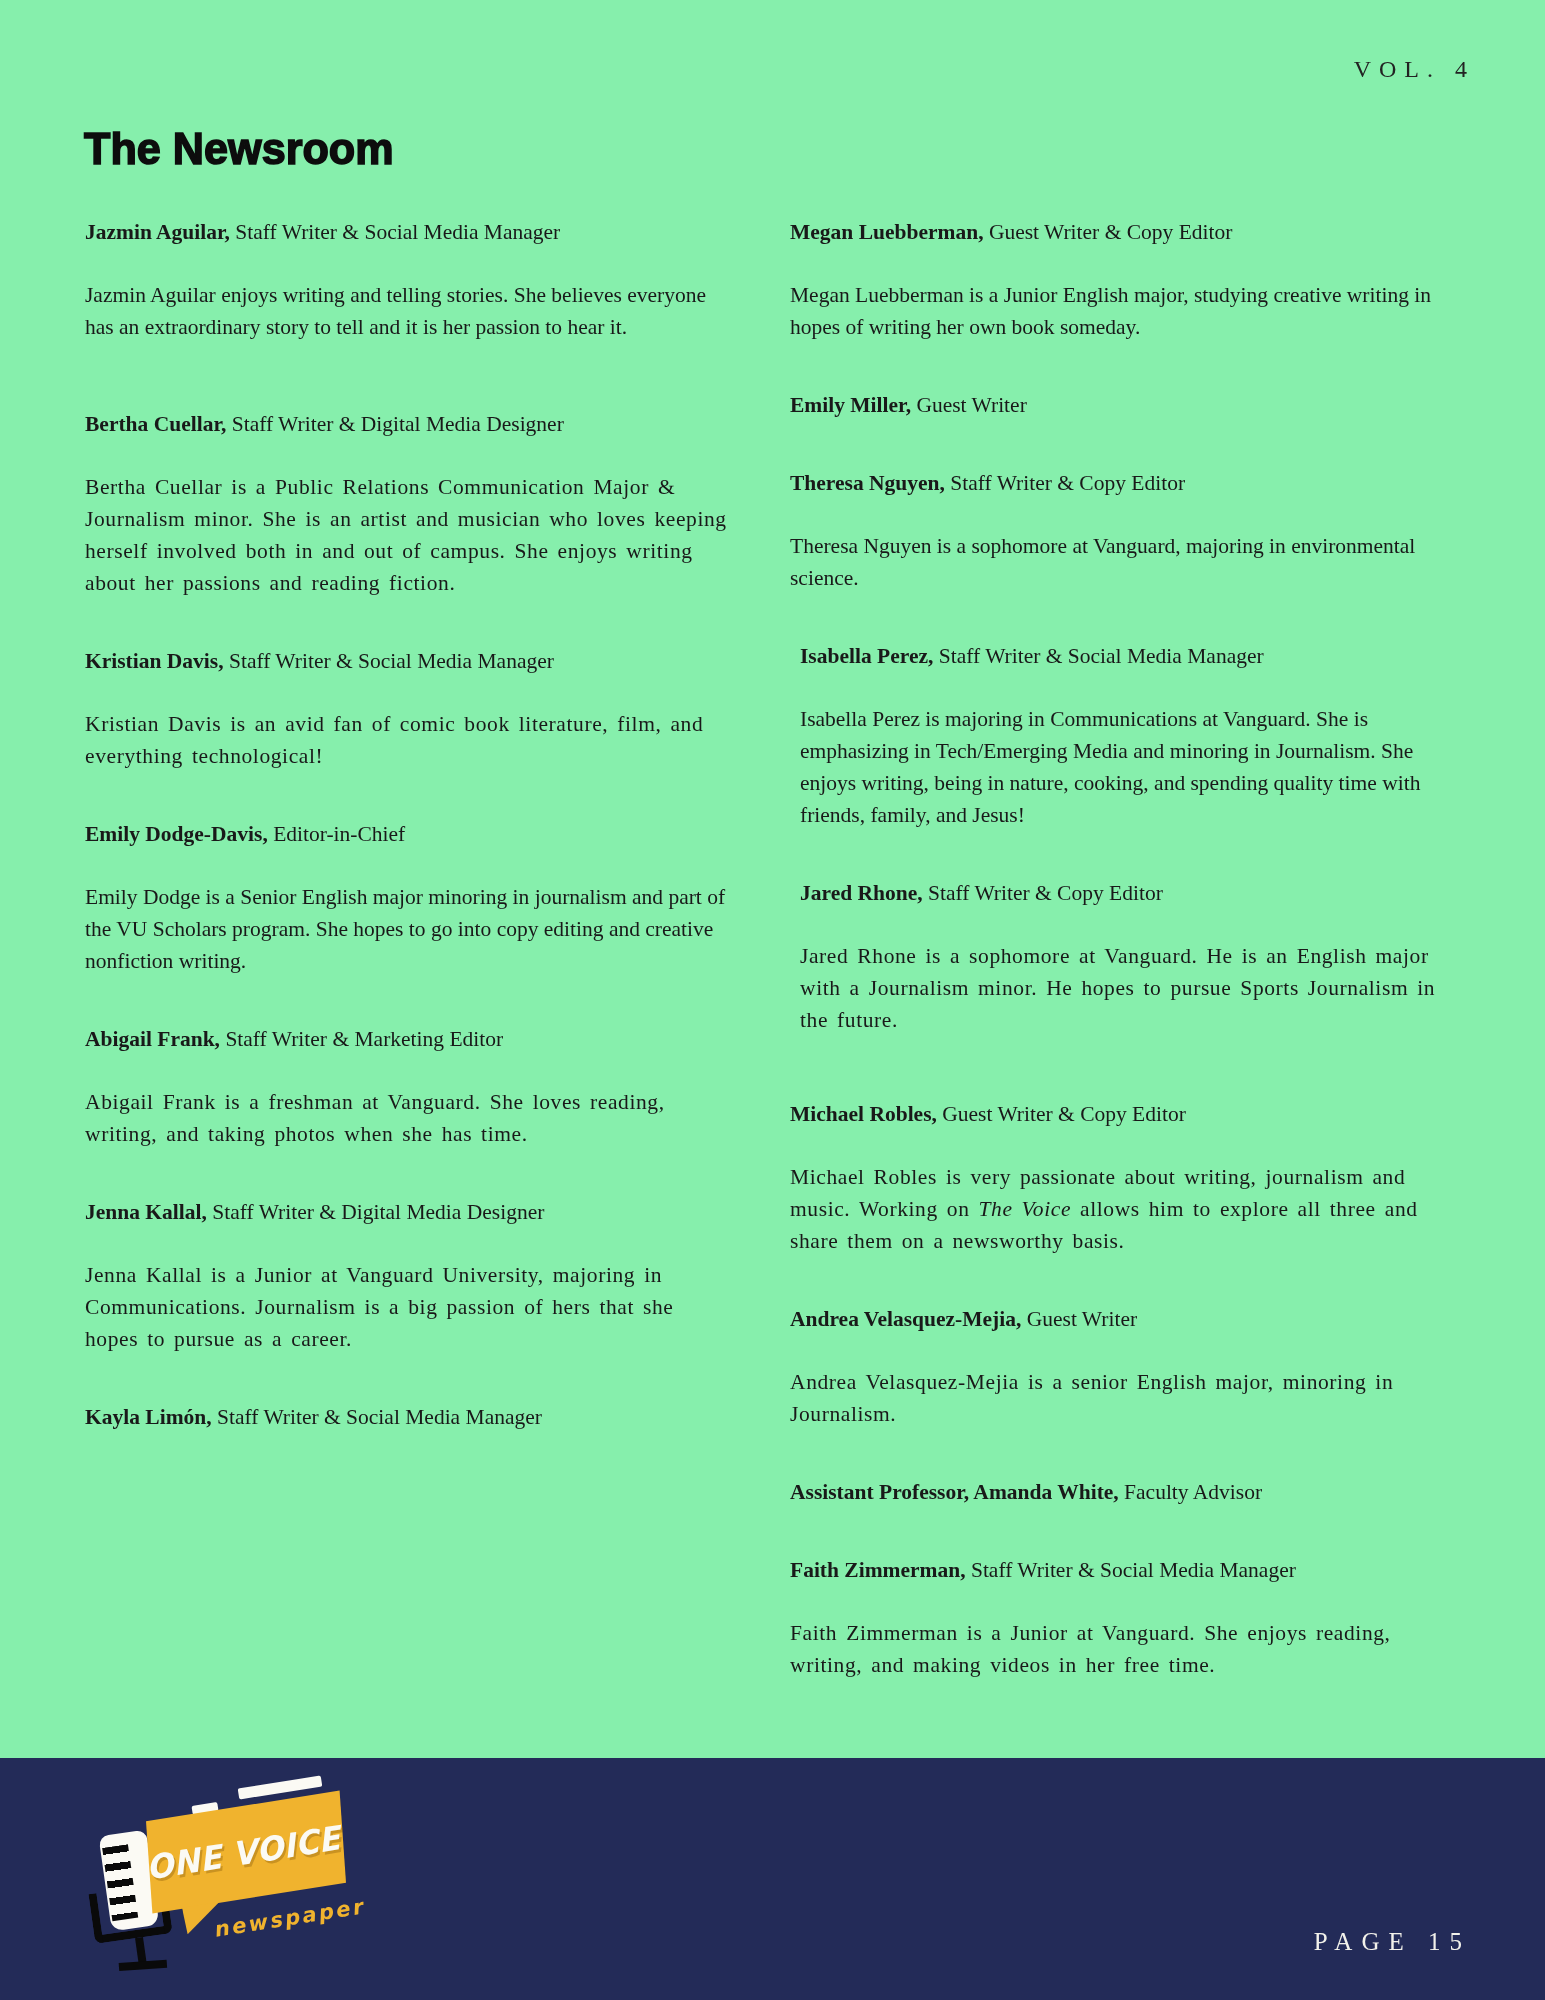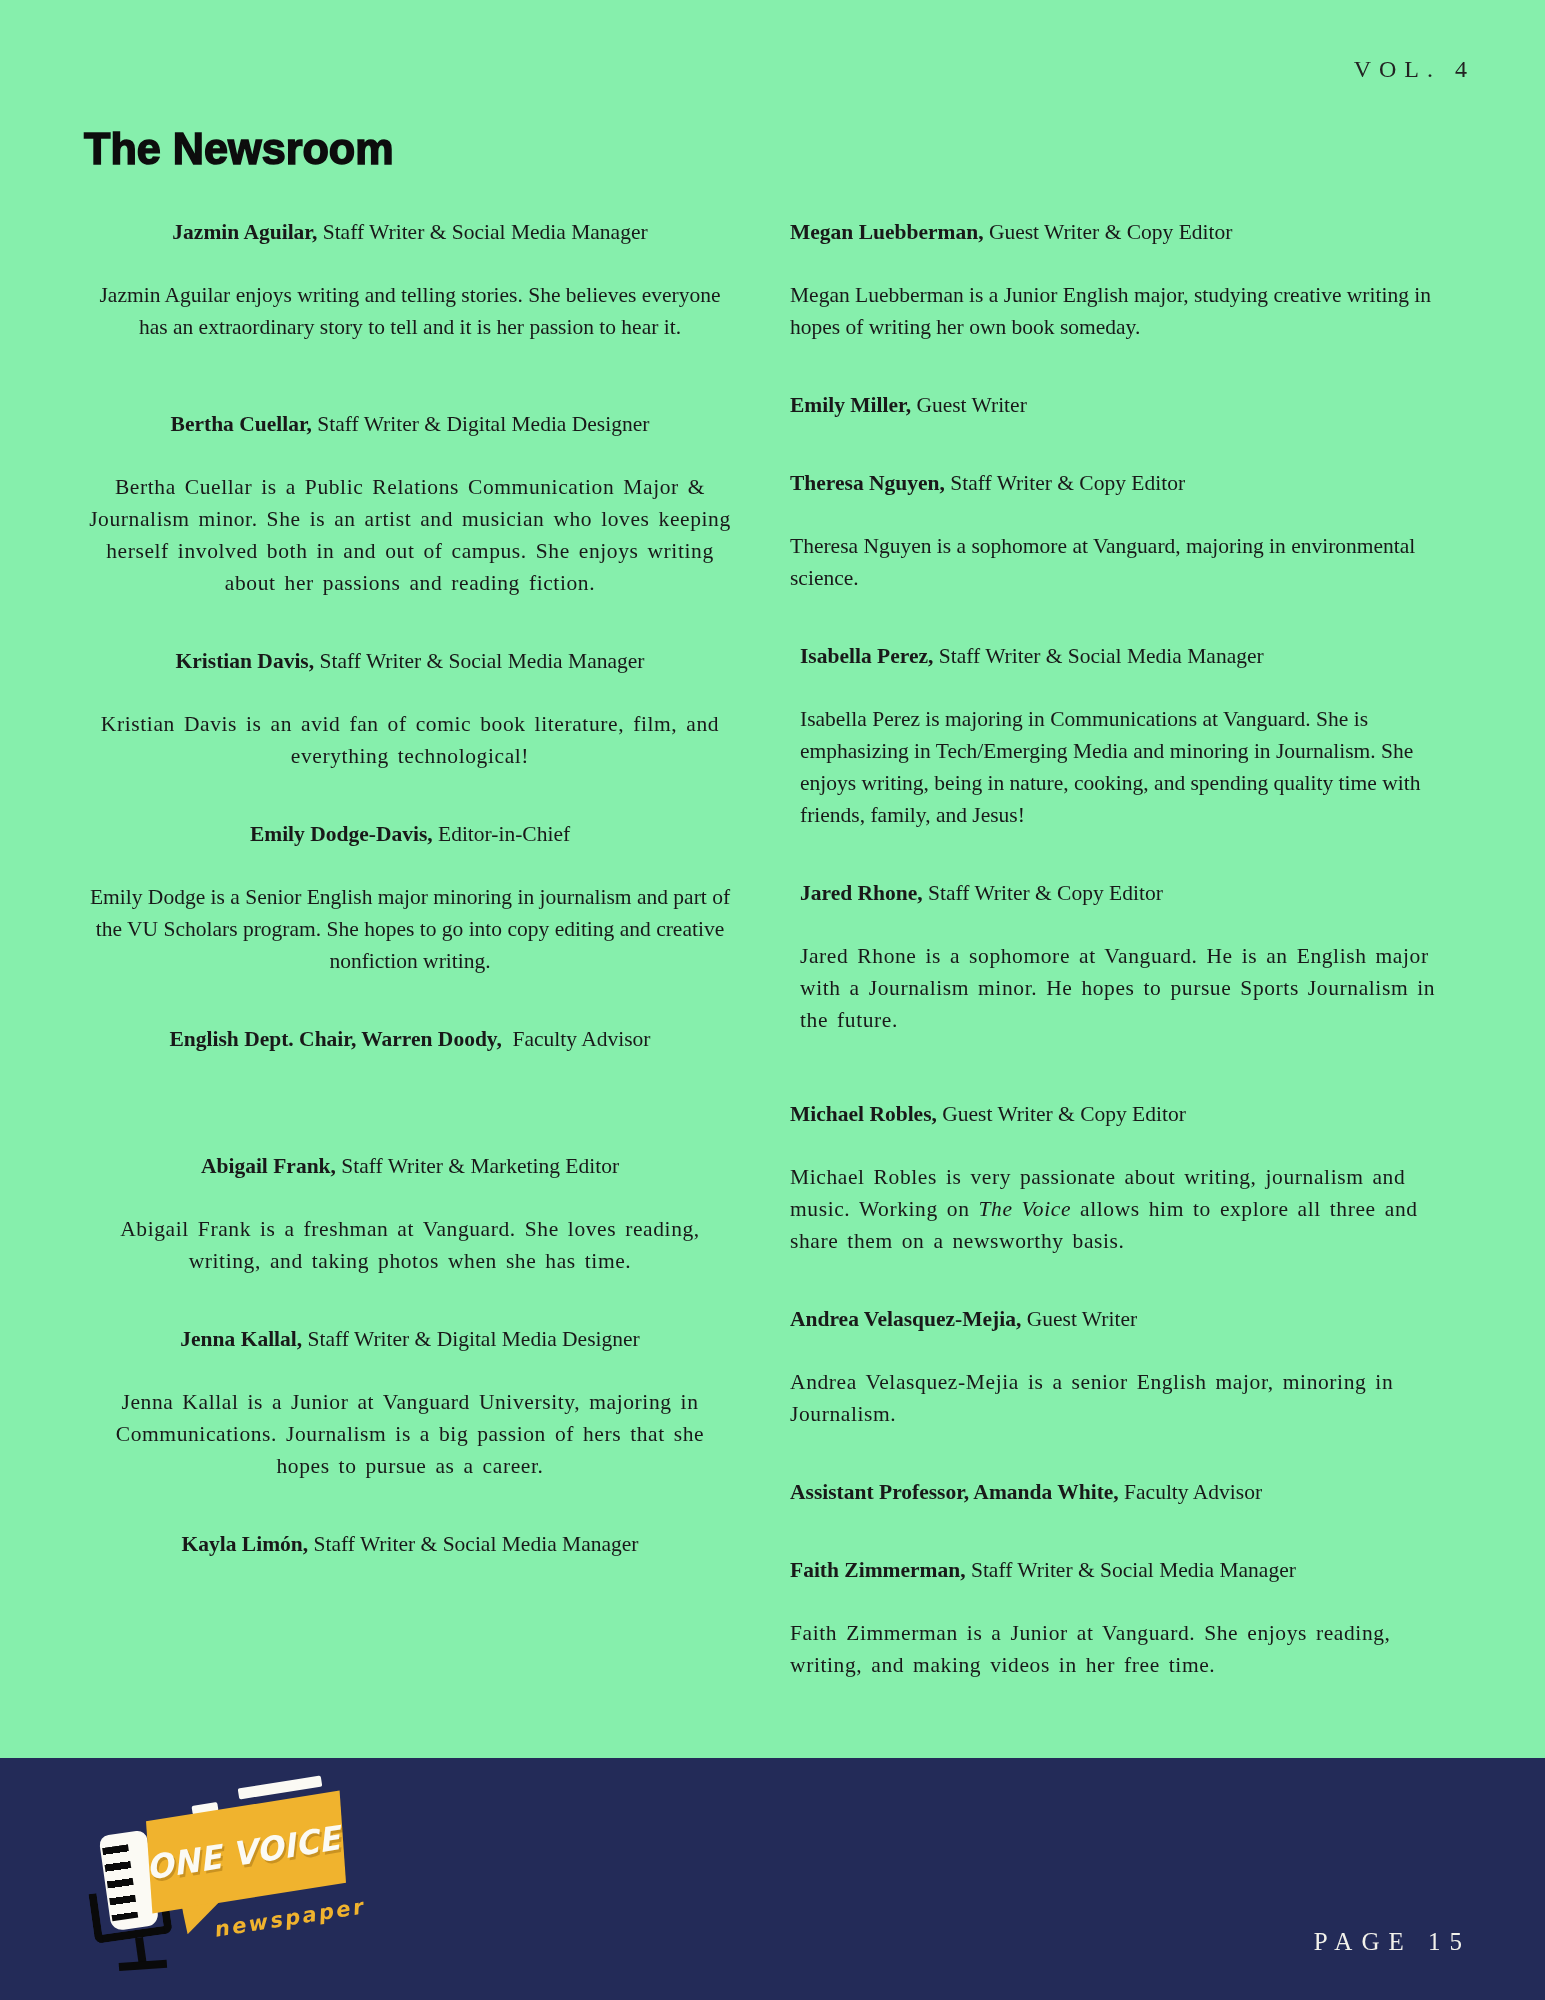--- a/index.html
+++ b/index.html
@@ -20,21 +20,21 @@
   .page-title{
     position:absolute;left:84px;top:96px;
     font-family:"Liberation Sans","DejaVu Sans",sans-serif;
     font-weight:bold;font-size:45px;line-height:1;
     letter-spacing:0px;color:#0d0d0d;
     -webkit-text-stroke:1.6px #0d0d0d;
     transform:scaleX(.96);transform-origin:left top;
   }
   
   .col{position:absolute;top:216px;}
-  .col-left{left:85px;width:650px;text-align:center;}
+  .col-left{left:85px;width:650px;}
   .col-right{left:790px;width:676px;}
   .entry{margin:0 0 46px 0;}
   .entry.mb-65{margin-bottom:65px;}
   .entry.mb-62{margin-bottom:62px;}
   .entry.mb-95{margin-bottom:95px;}
   .entry.indent{padding-left:10px;}
   .who{
     margin:0 0 31px 0;
     font-size:21.5px;font-weight:normal;line-height:32px;
   }
@@ -124,24 +124,20 @@
     <section class="entry">
       <h3 class="who"><strong>Kristian Davis,</strong> <span>Staff Writer &amp; Social Media Manager</span></h3>
       <p class="bio spread">Kristian Davis is an avid fan of comic book literature, film, and everything technological!</p>
     </section>
 
     <section class="entry">
       <h3 class="who"><strong>Emily Dodge-Davis,</strong> <span>Editor-in-Chief</span></h3>
       <p class="bio">Emily Dodge is a Senior English major minoring in journalism and part of the VU Scholars program. She hopes to go into copy editing and creative nonfiction writing.</p>
     </section>
 
-    <section class="entry no-bio mb-95">
-      <h3 class="who"><strong>English Dept. Chair, Warren Doody,</strong>&nbsp; <span>Faculty Advisor</span></h3>
-
-    </section>
 
     <section class="entry">
       <h3 class="who"><strong>Abigail Frank,</strong> <span>Staff Writer &amp; Marketing Editor</span></h3>
       <p class="bio spread">Abigail Frank is a freshman at Vanguard. She loves reading, writing, and taking photos when she has time.</p>
     </section>
 
     <section class="entry">
       <h3 class="who"><strong>Jenna Kallal,</strong> <span>Staff Writer &amp; Digital Media Designer</span></h3>
       <p class="bio spread">Jenna Kallal is a Junior at Vanguard University, majoring in Communications. Journalism is a big passion of hers that she hopes to pursue as a career.</p>
     </section>

